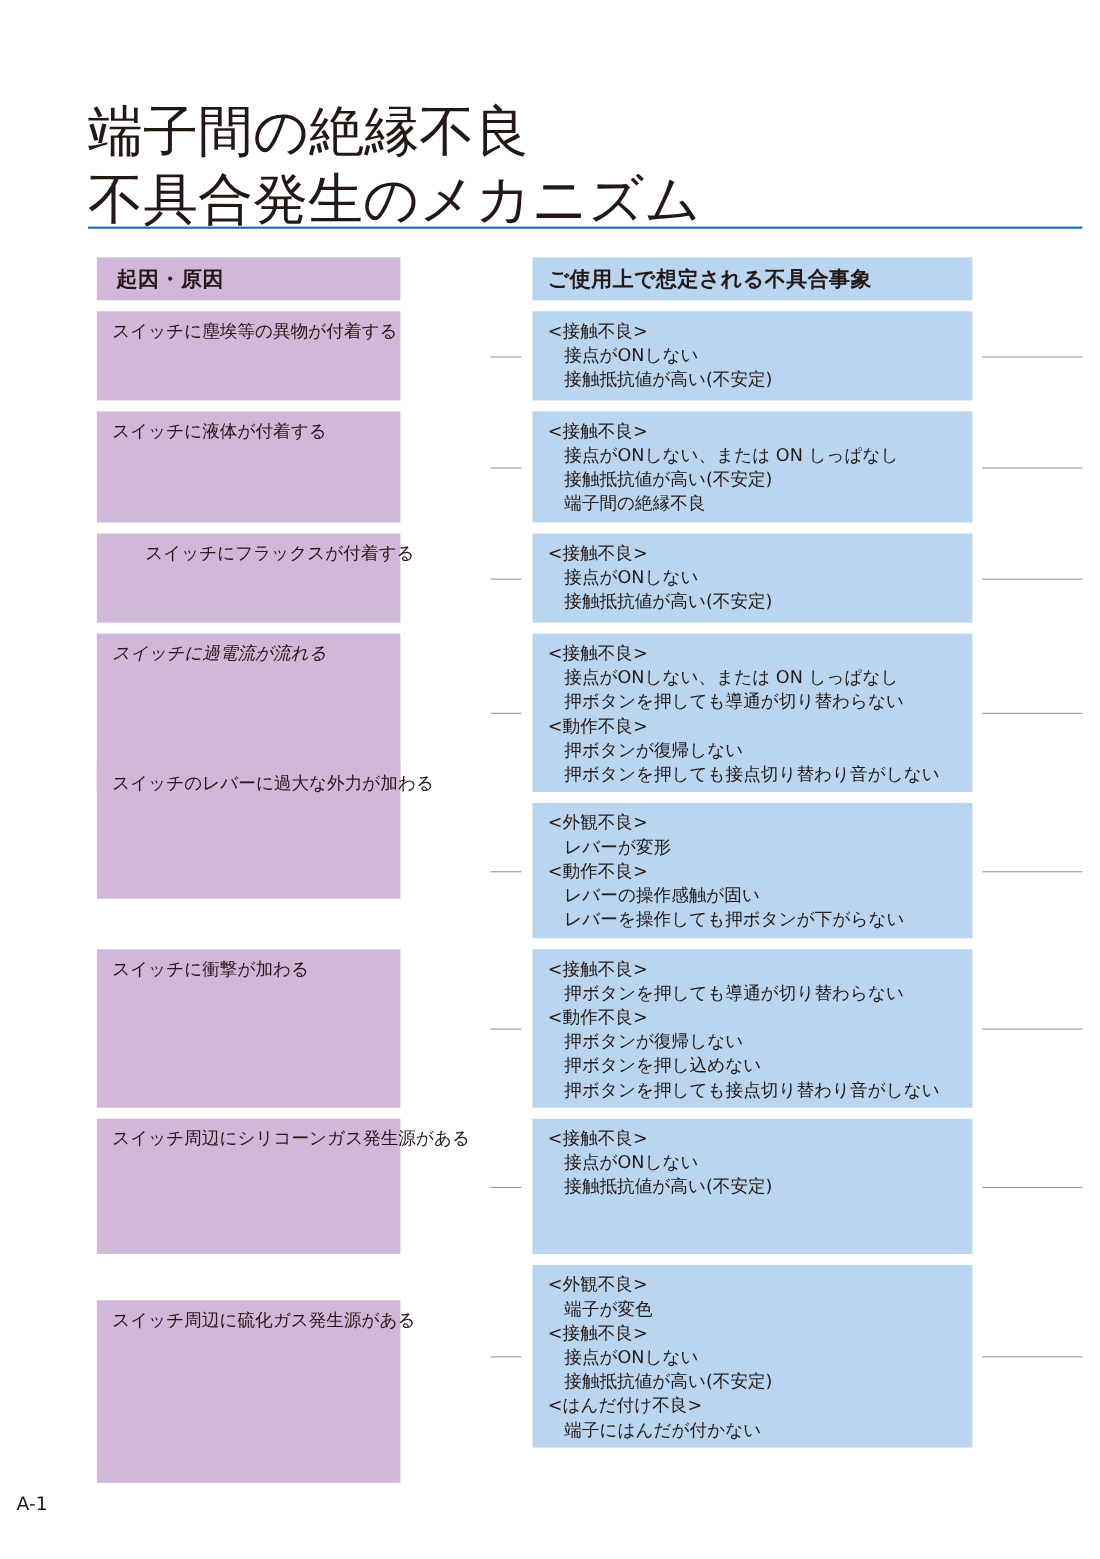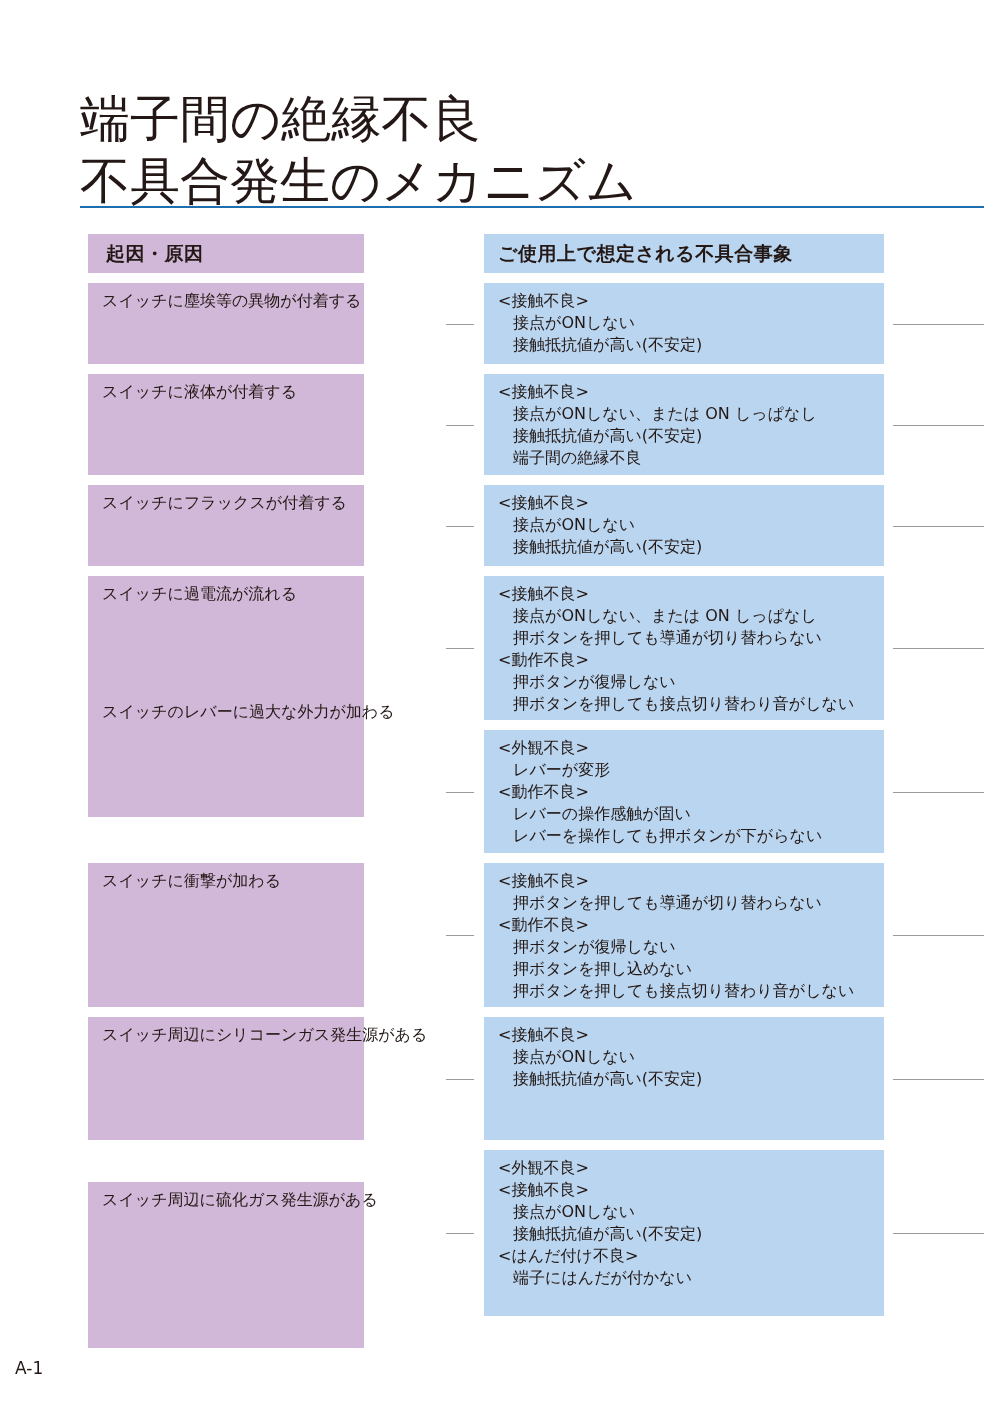--- a/index.html
+++ b/index.html
@@ -77,33 +77,33 @@
     <div class="box effect" style="top: 374px; height: 101px;">
       <div class="effect-text">
         <div class="line cat">&lt;接触不良&gt;</div>
         <div class="line item">接点がONしない、または ON しっぱなし</div>
         <div class="line item">接触抵抗値が高い(不安定)</div>
         <div class="line item">端子間の絶縁不良</div>
       </div>
     </div>
     <div class="conn conn-left" style="top: 425px;"></div>
     <div class="conn conn-right" style="top: 425px;"></div>
-    <div class="box cause" style="top: 485px; height: 81px;">
+    <div class="box cause" style="top: 485px; height: 81px; padding-left: 30px;">
       <div class="cause-text">スイッチにフラックスが付着する</div>
     </div>
     <div class="box effect" style="top: 485px; height: 81px;">
       <div class="effect-text">
         <div class="line cat">&lt;接触不良&gt;</div>
         <div class="line item">接点がONしない</div>
         <div class="line item">接触抵抗値が高い(不安定)</div>
       </div>
     </div>
     <div class="conn conn-left" style="top: 526px;"></div>
     <div class="conn conn-right" style="top: 526px;"></div>
-    <div class="box cause" style="top: 576px; height: 144px;">
+    <div class="box cause" style="top: 576px; height: 144px; font-style: italic;">
       <div class="cause-text">スイッチに過電流が流れる</div>
     </div>
     <div class="box effect" style="top: 576px; height: 144px;">
       <div class="effect-text">
         <div class="line cat">&lt;接触不良&gt;</div>
         <div class="line item">接点がONしない、または ON しっぱなし</div>
         <div class="line item">押ボタンを押しても導通が切り替わらない</div>
         <div class="line cat">&lt;動作不良&gt;</div>
         <div class="line item">押ボタンが復帰しない</div>
         <div class="line item">押ボタンを押しても接点切り替わり音がしない</div>
@@ -151,20 +151,21 @@
       </div>
     </div>
     <div class="conn conn-left" style="top: 1079px;"></div>
     <div class="conn conn-right" style="top: 1079px;"></div>
     <div class="box cause" style="top: 1150px; height: 166px; margin-top: 32px;">
       <div class="cause-text">スイッチ周辺に硫化ガス発生源がある</div>
     </div>
     <div class="box effect" style="top: 1150px; height: 166px;">
       <div class="effect-text">
         <div class="line cat">&lt;外観不良&gt;</div>
+        <div class="line item">端子が変色</div>
         <div class="line cat">&lt;接触不良&gt;</div>
         <div class="line item">接点がONしない</div>
         <div class="line item">接触抵抗値が高い(不安定)</div>
         <div class="line cat">&lt;はんだ付け不良&gt;</div>
         <div class="line item">端子にはんだが付かない</div>
       </div>
     </div>
     <div class="conn conn-left" style="top: 1233px;"></div>
     <div class="conn conn-right" style="top: 1233px;"></div>
   </div>

